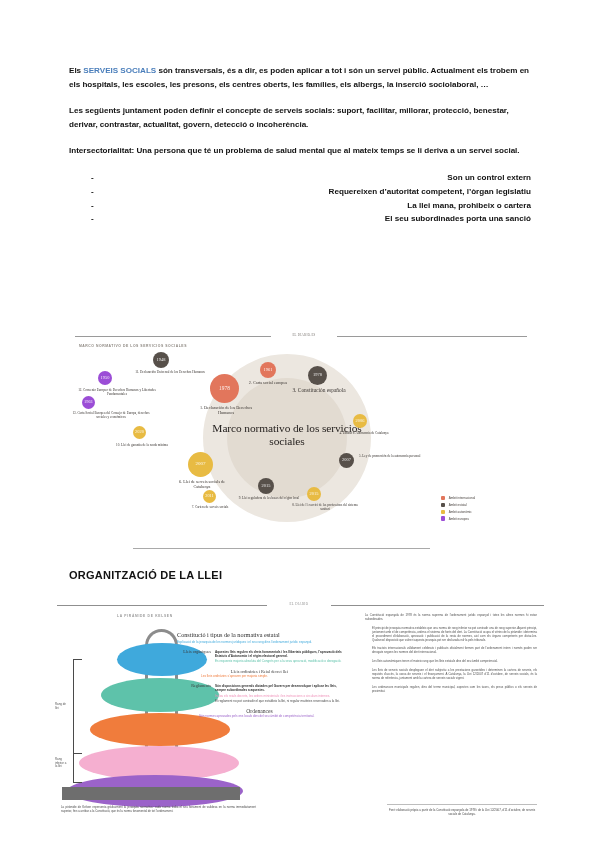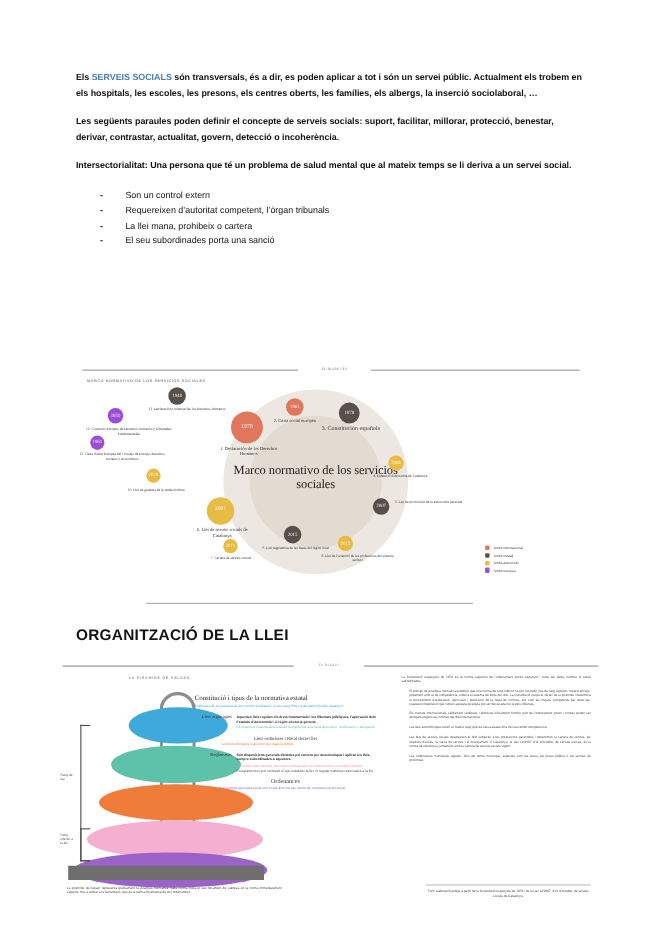--- a/index.html
+++ b/index.html
@@ -54,24 +54,25 @@
     color: #121212;
   }
   ul.dash-list {
     margin: 0 0 13px 0;
     padding: 0;
     list-style: none;
   }
   ul.dash-list li {
     font-size: 8.1px;
     line-height: 13.8px;
-    font-weight: 400;
+    font-weight: 700;
     color: #121212;
     padding-left: 45px;
     position: relative;
+    text-align: right;
   }
   ul.dash-list li::before {
     content: "-";
     position: absolute;
     left: 22px;
     top: 0;
     font-weight: 700;
   }
 
   
@@ -210,21 +211,21 @@
     width: 297px;
     height: 0;
     border-top: 1px solid #a9a9a9;
   }
 
   
   .section-head {
     position: absolute;
     left: 69px;
     top: 569px;
-    font-size: 14px;
+    font-size: 11px;
     font-weight: 700;
     letter-spacing: 0.25px;
     color: #121212;
   }
 
   
   .fig2 {
     position: absolute;
     left: 57px;
     top: 601px;
@@ -412,28 +413,28 @@
 </style>
 </head>
 <body>
 
 <div class="page">
 
   <div class="body-text">
 
     <p class="para"><span>Els </span><span class="link">SERVEIS SOCIALS</span><span> són transversals, és a dir, es poden aplicar a tot i són un servei públic. Actualment els trobem en els hospitals, les escoles, les presons, els centres oberts, les famílies, els albergs, la inserció sociolaboral, …</span></p>
 
-    <p class="para">Les següents paraules poden definir el concepte de serveis socials: suport, facilitar, millorar, protecció, benestar, derivar, contrastar, actualitat, govern, detecció o incoherència.</p>
+    <p class="para">Les següents juntament poden definir el concepte de serveis socials: suport, facilitar, millorar, protecció, benestar, derivar, contrastar, actualitat, govern, detecció o incoherència.</p>
 
     <p class="para">Intersectorialitat: Una persona que té un problema de salud mental que al mateix temps se li deriva a un servei social.</p>
 
 
     <ul class="dash-list">
       <li>Son un control extern</li>
-      <li>Requereixen d’autoritat competent, l’òrgan tribunals</li>
+      <li>Requereixen d’autoritat competent, l’òrgan legislatiu</li>
       <li>La llei mana, prohibeix o cartera</li>
       <li>El seu subordinades porta una sanció</li>
     </ul>
 
   </div>
 
   <div class="fig1">
     <div class="fig1-rule"></div>
     <div class="fig1-rule-gap"></div>
     <div class="fig1-rule-label">EL DIARIO.ES</div>

